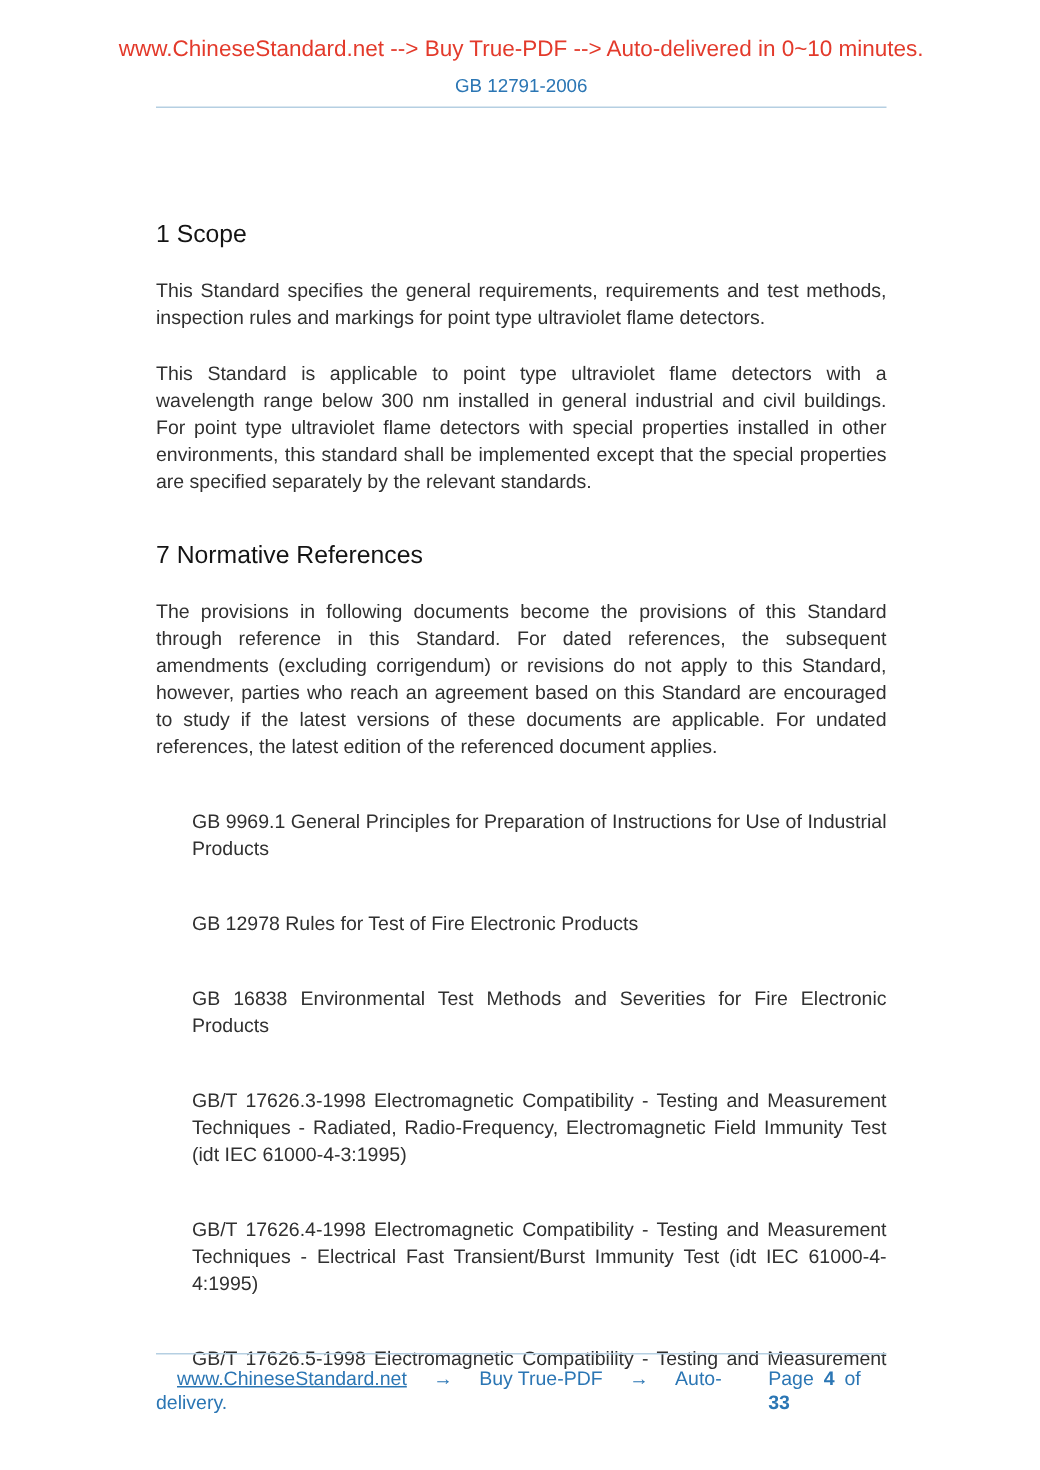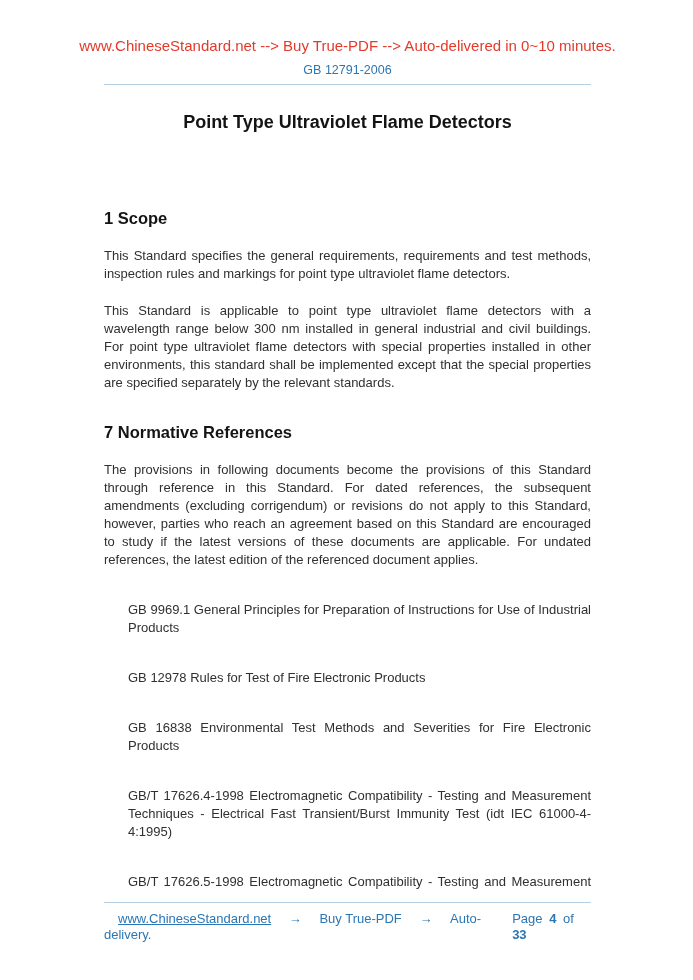--- a/index.html
+++ b/index.html
@@ -5,21 +5,21 @@
   html, body { margin: 0; padding: 0; background: #ffffff; }
   .page {
     position: relative;
     width: 693px;
     height: 980px;
     background: #ffffff;
     overflow: hidden;
     font-family: "Liberation Sans", "DejaVu Sans", sans-serif;
     color: #303030;
     box-sizing: border-box;
-    padding: 17px 102px 0 104px;
+    padding: 4px 102px 0 104px;
   }
   .banner {
     margin-top: 20px;
     text-align: center;
     font-size: 15px;
     line-height: 18px;
     color: #e33a2b;
     white-space: nowrap;
     margin-left: -50px;
     margin-right: -50px;
@@ -42,21 +42,21 @@
     text-align: center;
     font-size: 18px;
     line-height: 23px;
     font-weight: bold;
     color: #141414;
   }
   .section-heading {
     margin: 30px 0 0 0;
     font-size: 16.5px;
     line-height: 20px;
-    font-weight: bold;
+    font-weight: normal;
     color: #141414;
   }
   .section-heading.first { margin-top: 74px; }
   .body-para {
     margin: 19px 0 0 0;
     font-size: 13px;
     line-height: 18px;
     text-align: justify;
     color: #303030;
   }
@@ -96,36 +96,36 @@
 <body>
 
 <div class="page">
 
   <div class="banner">www.ChineseStandard.net --&gt; Buy True-PDF --&gt; Auto-delivered in 0~10 minutes.</div>
 
   <div class="std-code">GB 12791-2006</div>
 
   <hr class="rule top-rule">
 
-  <h1 class="doc-title">Point Type Ultraviolet Flame Detectors</h1>
 
   <h2 class="section-heading first">1 Scope</h2>
 
   <p class="body-para">This Standard specifies the general requirements, requirements and test methods, inspection rules and markings for point type ultraviolet flame detectors.</p>
 
   <p class="body-para">This Standard is applicable to point type ultraviolet flame detectors with a wavelength range below 300 nm installed in general industrial and civil buildings. For point type ultraviolet flame detectors with special properties installed in other environments, this standard shall be implemented except that the special properties are specified separately by the relevant standards.</p>
 
   <h2 class="section-heading">7 Normative References</h2>
 
   <p class="body-para">The provisions in following documents become the provisions of this Standard through reference in this Standard. For dated references, the subsequent amendments (excluding corrigendum) or revisions do not apply to this Standard, however, parties who reach an agreement based on this Standard are encouraged to study if the latest versions of these documents are applicable. For undated references, the latest edition of the referenced document applies.</p>
 
   <div>
     <p class="ref">GB 9969.1 General Principles for Preparation of Instructions for Use of Industrial Products</p>
     <p class="ref">GB 12978 Rules for Test of Fire Electronic Products</p>
     <p class="ref">GB 16838 Environmental Test Methods and Severities for Fire Electronic Products</p>
+    <p class="ref">GB/T 17626.3-1998 Electromagnetic Compatibility - Testing and Measurement Techniques - Radiated, Radio-Frequency, Electromagnetic Field Immunity Test (idt IEC 61000-4-3:1995)</p>
     <p class="ref">GB/T 17626.4-1998 Electromagnetic Compatibility - Testing and Measurement Techniques - Electrical Fast Transient/Burst Immunity Test (idt IEC 61000-4-4:1995)</p>
     <p class="ref force-justify">GB/T 17626.5-1998 Electromagnetic Compatibility - Testing and Measurement</p>
   </div>
 
   <div class="footer">
     <hr class="rule">
     <div class="footer-row">
       <div class="footer-left">
         <a class="footer-link">www.ChineseStandard.net</a>
         <span class="arrow">→</span>

